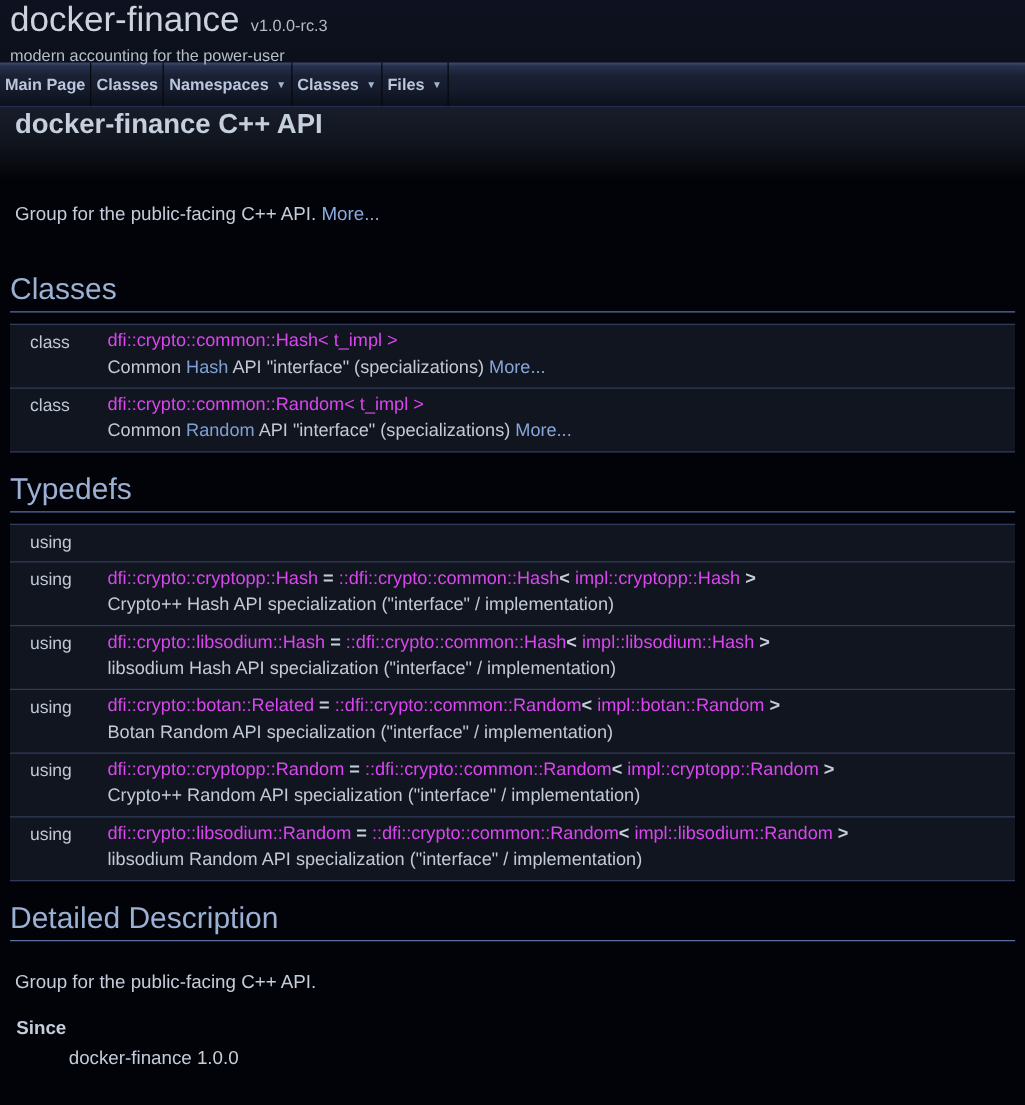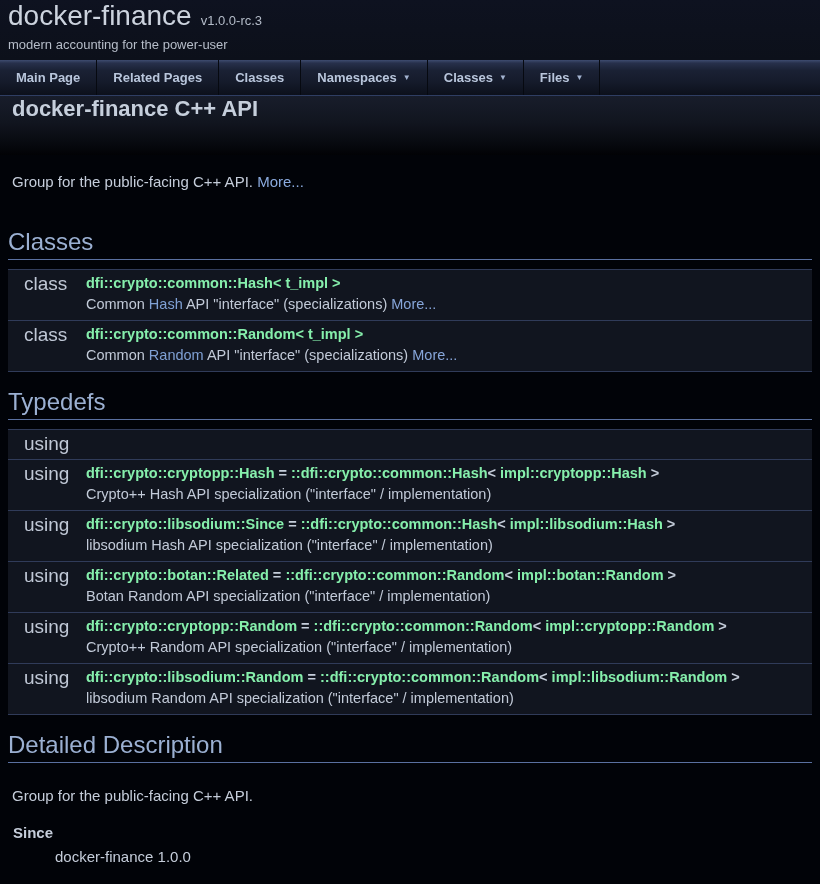--- a/index.html
+++ b/index.html
@@ -7,39 +7,39 @@
   body {
     width: 820px; height: 884px;
     background: #010308;
     font-family: "Liberation Sans", sans-serif;
     color: #c5cdda;
     overflow: hidden;
   }
 
   
   .titlearea {
-    height: 60px;
+    height: 50px;
     background: linear-gradient(180deg, #0e1220 0%, #0c101a 100%);
     padding-left: 8px;
   }
   .projectrow { display: flex; align-items: baseline; gap: 9px; line-height: 31px; }
   .projectname { font-size: 28px; color: #ccd3de; }
   .projectversion { font-size: 13px; color: #b4bcc9; }
   .projectbrief { font-size: 13px; color: #b6bdc9; line-height: 14px; margin-top: 2px; }
 
   
   .tabs {
     height: 36px;
     display: flex;
     background: linear-gradient(180deg, #3e4c70 0%, #27304b 9%, #1a2134 30%, #151b2b 62%, #0c101b 100%);
     border-bottom: 1px solid #2f3e63;
   }
   .tab {
     display: flex; align-items: center;
-    padding: 0 16px;
+    padding: 0 4px;
     font-size: 13px; font-weight: bold; color: #b9c6dc;
     border-right: 1px solid #060910;
     cursor: pointer;
     white-space: nowrap;
   }
   .tab .arrow { font-size: 8px; margin-left: 6px; color: #a3b3d0; }
 
   
   .pageheader {
     height: 59px;
@@ -70,26 +70,26 @@
     margin-top: 9px;
     background: #11151f;
     border-top: 1px solid #303b59;
     border-bottom: 1px solid #303b59;
   }
   .memrow { display: flex; padding: 5px 0 7px 0; border-bottom: 1px solid #303b59; }
   .memrow:last-child { border-bottom: none; }
   .mleft {
     width: 78px; flex: none;
     padding-left: 16px;
-    font-size: 19px; line-height: 17px;
+    font-size: 14px; line-height: 17px;
     color: #c0c8d6;
   }
   .mright { flex: 1; font-size: 14.5px; line-height: 17px; }
   .mname { font-weight: bold; }
-  a.el { color: #86efac; font-weight: bold; }
+  a.el { color: #d946ef; font-weight: normal; }
   .msym { color: #c5cdda; font-weight: bold; }
   .mdesc { margin-top: 4px; color: #c2cad8; }
   .mdesc a.elb { color: #7fa0d4; font-weight: normal; }
   .mdesc a.more { color: #87a6da; }
 
   
   .detailedtext { margin: 24px 0 0 4px; font-size: 15px; }
   dl.since { margin: 20px 0 0 5px; font-size: 15px; }
   dl.since dt { font-weight: bold; color: #c5cdda; }
   dl.since dd { margin: 7px 0 0 42px; }
@@ -103,23 +103,20 @@
     <span class="projectversion">v1.0.0-rc.3</span>
   </div>
   <div class="projectbrief">modern accounting for the power-user</div>
 </div>
 
 <nav class="tabs">
   <div class="tab">
     <span>Main Page</span>
   </div>
   <div class="tab">
-    <span>Related Pages</span>
-  </div>
-  <div class="tab">
     <span>Classes</span>
   </div>
   <div class="tab">
     <span>Namespaces</span>
     <span class="arrow">▼</span>
   </div>
   <div class="tab">
     <span>Classes</span>
     <span class="arrow">▼</span>
   </div>
@@ -169,21 +166,21 @@
       <div class="mleft">using</div>
       <div class="mright">
         <div class="mname"><a class="el">dfi::crypto::cryptopp::Hash</a><span class="msym"> = </span><a class="el">::dfi::crypto::common::Hash</a><span class="msym">&lt; </span><a class="el">impl::cryptopp::Hash</a><span class="msym"> &gt;</span></div>
         <div class="mdesc">Crypto++ Hash API specialization ("interface" / implementation)</div>
       </div>
     </div>
 
     <div class="memrow">
       <div class="mleft">using</div>
       <div class="mright">
-        <div class="mname"><a class="el">dfi::crypto::libsodium::Since</a><span class="msym"> = </span><a class="el">::dfi::crypto::common::Hash</a><span class="msym">&lt; </span><a class="el">impl::libsodium::Hash</a><span class="msym"> &gt;</span></div>
+        <div class="mname"><a class="el">dfi::crypto::libsodium::Hash</a><span class="msym"> = </span><a class="el">::dfi::crypto::common::Hash</a><span class="msym">&lt; </span><a class="el">impl::libsodium::Hash</a><span class="msym"> &gt;</span></div>
         <div class="mdesc">libsodium Hash API specialization ("interface" / implementation)</div>
       </div>
     </div>
 
     <div class="memrow">
       <div class="mleft">using</div>
       <div class="mright">
         <div class="mname"><a class="el">dfi::crypto::botan::Related</a><span class="msym"> = </span><a class="el">::dfi::crypto::common::Random</a><span class="msym">&lt; </span><a class="el">impl::botan::Random</a><span class="msym"> &gt;</span></div>
         <div class="mdesc">Botan Random API specialization ("interface" / implementation)</div>
       </div>

